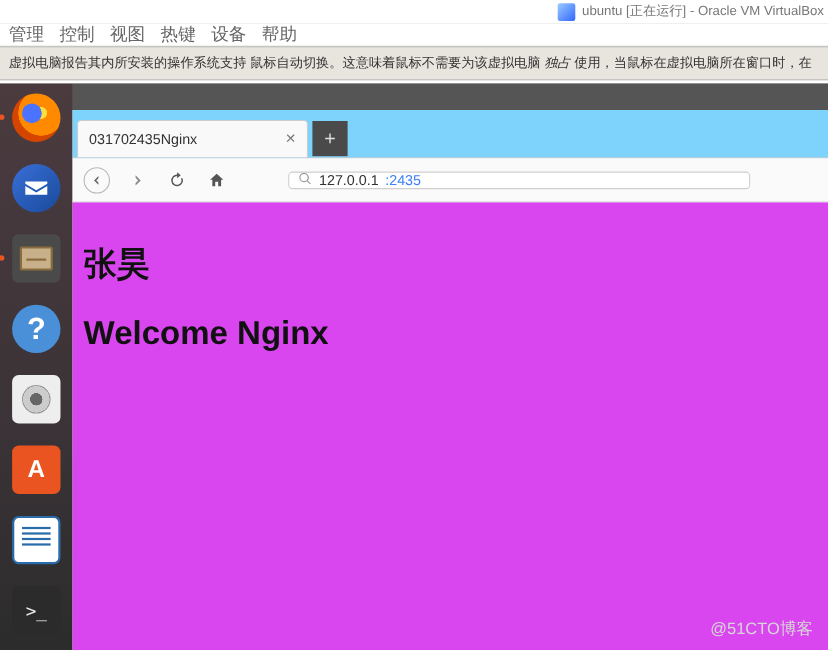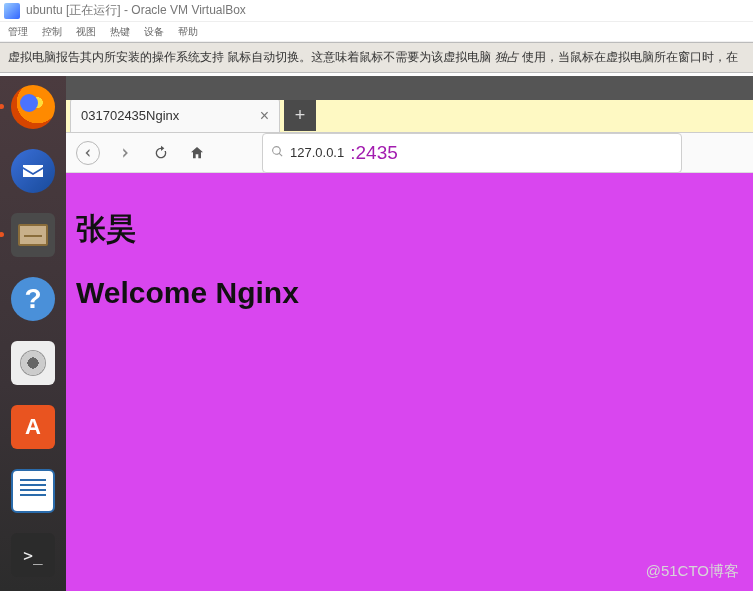--- a/index.html
+++ b/index.html
@@ -15,35 +15,36 @@
     
     .vbox-titlebar {
       height: 22px;
       background: #fff;
       border-bottom: 1px solid #eee;
       display: flex;
       align-items: center;
       padding: 0 4px;
       color: #777;
       font-size: 12px;
+      justify-content: flex-end;
     }
     .vbox-titlebar .vb-icon {
       width: 16px; height: 16px; margin-right: 6px;
       background: linear-gradient(135deg,#9cf,#36f);
       border-radius: 2px;
     }
     .vbox-menubar {
       height: 20px;
       background: #fff;
       display: flex;
       align-items: center;
       gap: 14px;
       padding: 0 8px;
       color: #666;
-      font-size: 10px;
+      font-size: 16px;
       border-bottom: 1px solid #f0f0f0;
     }
     .vbox-infobar {
       background: #e8e5df;
       border-top: 1px solid #bbb;
       border-bottom: 1px solid #bbb;
       padding: 6px 8px;
       font-size: 12px;
       color: #333;
       white-space: nowrap;
@@ -93,31 +94,31 @@
     .ico-term{width:44px;height:44px;border-radius:6px;background:#2b2b2b;display:flex;align-items:center;justify-content:center;color:#eee;font-family:monospace;font-size:16px}
     
     .ff-window {
       flex: 1;
       display:flex;
       flex-direction:column;
       background:#fff;
       margin-top: 24px;
     }
     .guest-topgap{position:absolute;left:66px;right:0;top:0;height:24px;background:#555}
-    .ff-tabs{height:33px;background:#fef9c3;border-bottom:1px solid #ccc;display:flex;align-items:flex-end}
+    .ff-tabs{height:44px;background:#7dd3fc;border-bottom:1px solid #ccc;display:flex;align-items:flex-end}
     .ff-tab{height:34px;min-width:210px;background:#f9f9f9;border:1px solid #ccc;border-bottom:none;border-radius:4px 4px 0 0;display:flex;align-items:center;padding:0 10px;margin-left:4px;color:#333;font-size:13px;gap:10px}
     .ff-tab .x{margin-left:auto;color:#777;font-size:16px;cursor:pointer}
     .ff-newtab{width:32px;height:32px;background:#4a4a4a;display:flex;align-items:center;justify-content:center;color:#ddd;font-size:18px;margin-left:4px;margin-bottom:1px}
     .ff-toolbar{height:40px;background:#fafafa;border-bottom:1px solid #ddd;display:flex;align-items:center;padding:0 10px;gap:14px}
     .nav-btn{width:24px;height:24px;border:1px solid #b8b8b8;border-radius:50%;display:flex;align-items:center;justify-content:center;color:#666}
     .nav-ico{width:22px;height:22px;display:flex;align-items:center;justify-content:center;color:#555}
-    .urlbar{flex:1;height:40px;border:1px solid #cfcfcf;border-radius:4px;background:#fff;display:flex;align-items:center;padding:0 8px;gap:6px;max-width:420px;margin-left:40px}
+    .urlbar{flex:1;height:16px;border:1px solid #cfcfcf;border-radius:4px;background:#fff;display:flex;align-items:center;padding:0 8px;gap:6px;max-width:420px;margin-left:40px}
     .urlbar .mag{color:#888}
     .urlbar .u-host{color:#333;font-size:13px}
-    .urlbar .u-port{color:#a21caf;font-size:19px}
+    .urlbar .u-port{color:#3b82f6;font-size:13px}
     
     .ff-content{flex:1;background:#d946ef;padding:20px 10px}
     .ff-content h1{font-size:30px;font-weight:700;color:#111;margin:16px 0 26px;font-family:"Microsoft YaHei",sans-serif}
     .watermark{position:absolute;right:14px;bottom:10px;color:#d6d6d6;font-size:15px;}
   </style>
 </head>
 <body>
 
 <div class="vbox-titlebar">
   <div class="vb-icon"></div>

